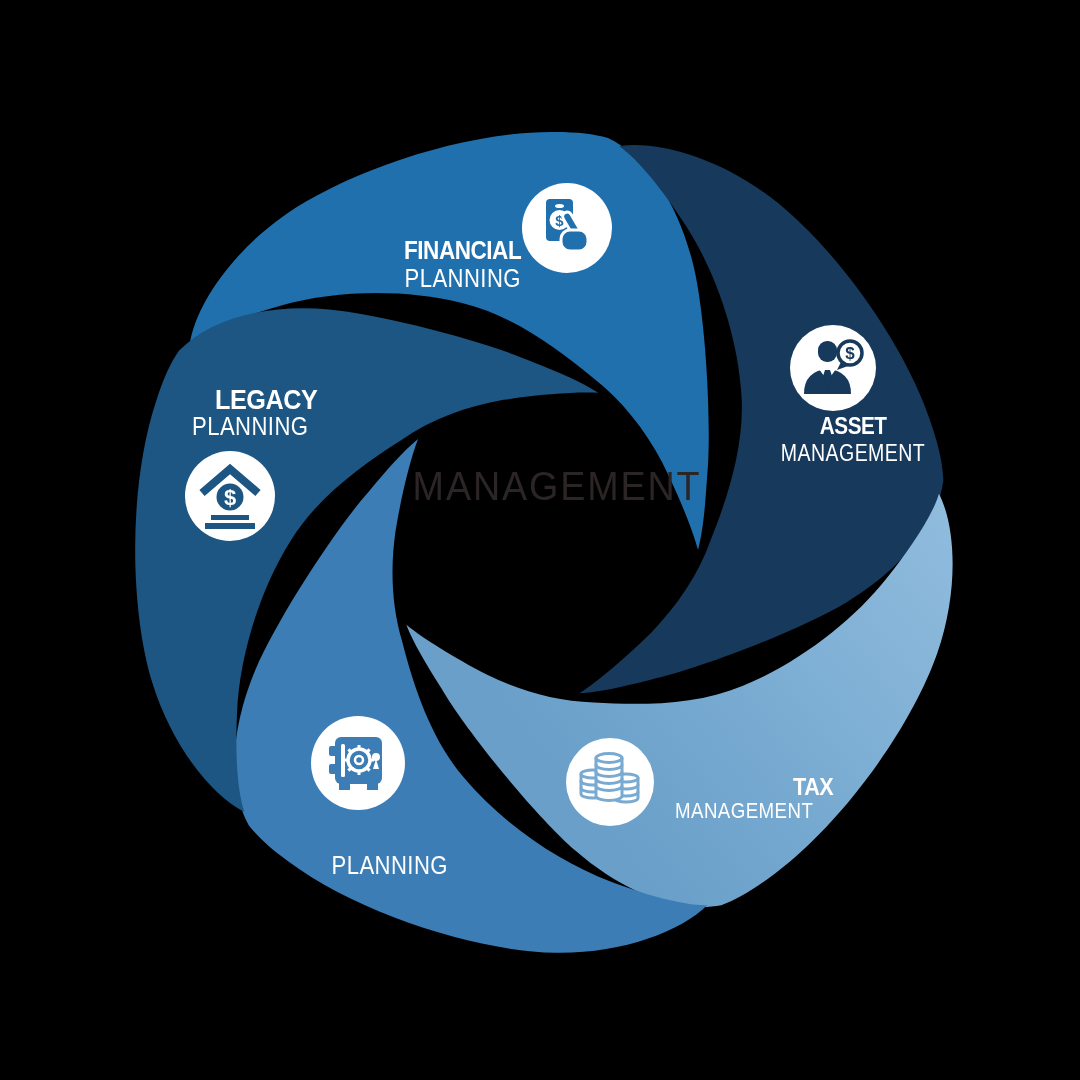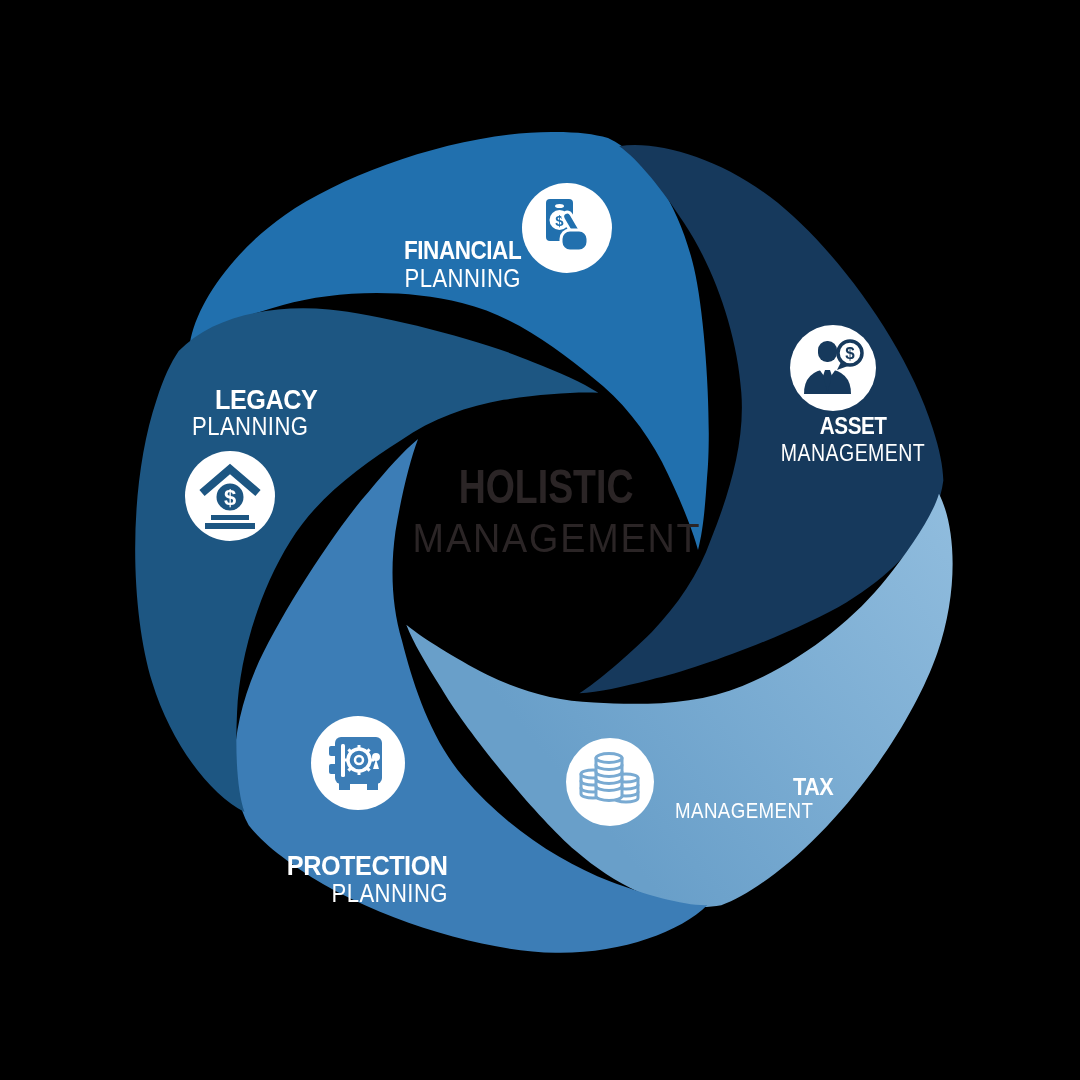--- a/index.html
+++ b/index.html
@@ -169,27 +169,25 @@
     <span class="line l-bold"><span class="cx">ASSET</span></span>
     <span class="line l-light"><span class="cx">MANAGEMENT</span></span>
   </div>
 
   <div class="seg-label al-left lbl-tax">
     <span class="line l-bold"><span class="cx">TAX</span></span>
     <span class="line l-light"><span class="cx">MANAGEMENT</span></span>
   </div>
 
   <div class="seg-label al-right lbl-protection">
-    <span class="line l-bold"><span class="cx">PROTECTION</span></span>
     <span class="line l-light"><span class="cx">PLANNING</span></span>
   </div>
 
   <div class="seg-label al-left lbl-legacy">
     <span class="line l-bold"><span class="cx">LEGACY</span></span>
     <span class="line l-light"><span class="cx">PLANNING</span></span>
   </div>
 
   <div class="center-title">
-    <span class="line t1"><span class="cx">HOLISTIC</span></span>
     <span class="line t3"><span class="cx">MANAGEMENT</span></span>
   </div>
 
 </div>
 
 </body></html>

